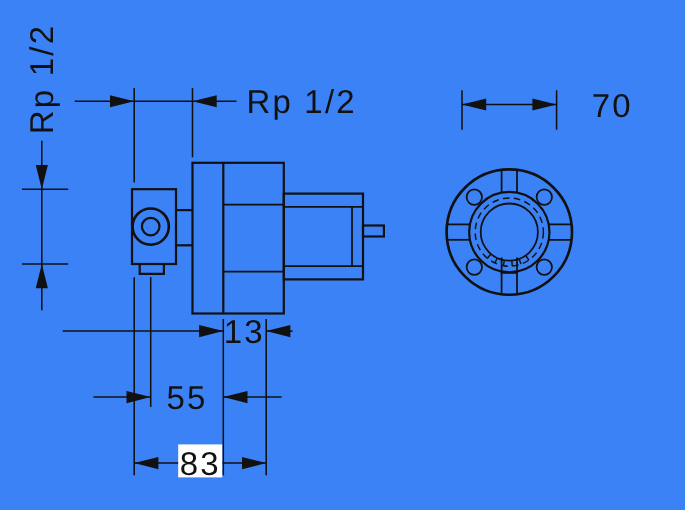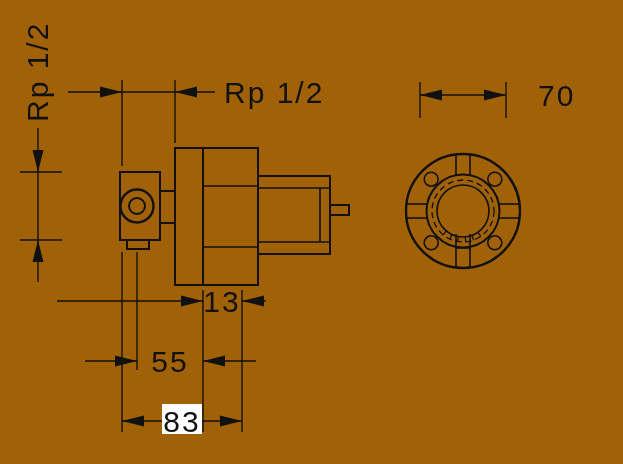--- a/index.html
+++ b/index.html
@@ -4,21 +4,21 @@
 <style>
   html, body {
     margin: 0;
     padding: 0;
     background: #ffffff;
   }
   .canvas {
     position: relative;
     width: 623px;
     height: 464px;
-    background: #a16207;
+    background: #3b82f6;
     overflow: hidden;
     font-family: "Liberation Sans", sans-serif;
   }
   svg { display: block; }
   .outline   { fill: none; stroke: #111111; stroke-width: 2;   stroke-linejoin: miter; }
   .outline-b { fill: none; stroke: #111111; stroke-width: 2.4; }
   .detail    { fill: none; stroke: #111111; stroke-width: 1.6; }
   .thin      { fill: none; stroke: #111111; stroke-width: 1.3; }
   .dashed    { fill: none; stroke: #111111; stroke-width: 1.3; stroke-dasharray: 6 4; }
   .dim       { fill: none; stroke: #111111; stroke-width: 1.4; }

